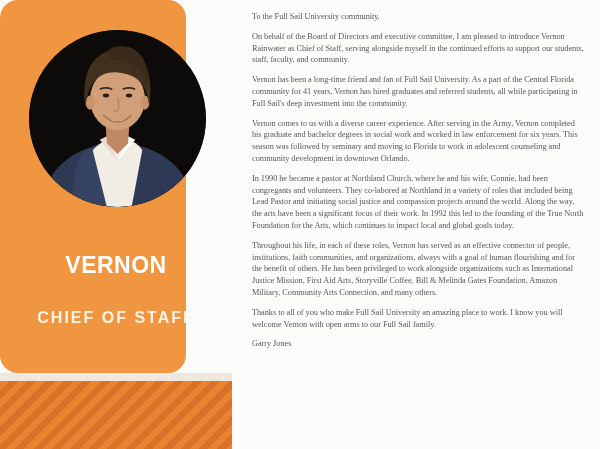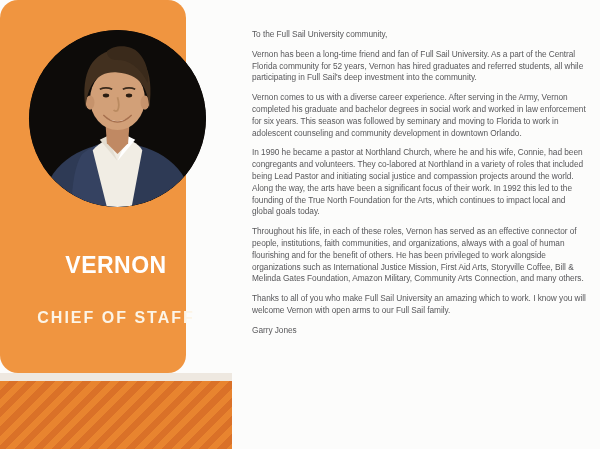--- a/index.html
+++ b/index.html
@@ -49,23 +49,23 @@
     background:repeating-linear-gradient(
       135deg,
       var(--stripe-light) 0 6.5px,
       var(--stripe-dark) 6.5px 13px
     );
   }
 
   
   .letter{
     position:absolute;left:232px;top:0;width:368px;height:449px;
-    box-sizing:border-box;padding:29px 14px 0 20px;
+    box-sizing:border-box;padding:11px 14px 0 20px;
     color:var(--body-text);
-    font-size:8.3px;line-height:11.8px;letter-spacing:-0.05px;
+    font-size:8.3px;line-height:11.8px;letter-spacing:-0.05px;font-family:Liberation Serif, serif;
   }
   .letter p{margin:0 0 8px 0;}
 </style>
 </head>
 <body>
 
 <div class="page">
 
   <div class="sidebar">
     <div class="sidebar-main">
@@ -117,21 +117,22 @@
       </div>
       <div class="staff-title">CHIEF OF STAFF</div>
     </div>
 
     <div class="sidebar-gap"></div>
     <div class="sidebar-stripes"></div>
   </div>
 
   <div class="letter">
     <p>To the Full Sail University community,</p>
-    <p>Vernon has been a long-time friend and fan of Full Sail University. As a part of the Central Florida community for 52 years, Vernon has hired graduates and referred students, all while participating in Full Sail's deep investment into the community.</p>
+    <p>On behalf of the Board of Directors and executive committee, I am pleased to introduce Vernon Rainwater as Chief of Staff, serving alongside myself in the continued efforts to support our students, staff, faculty, and community.</p>
+    <p>Vernon has been a long-time friend and fan of Full Sail University. As a part of the Central Florida community for 41 years, Vernon has hired graduates and referred students, all while participating in Full Sail's deep investment into the community.</p>
     <p>Vernon comes to us with a diverse career experience. After serving in the Army, Vernon completed his graduate and bachelor degrees in social work and worked in law enforcement for six years. This season was followed by seminary and moving to Florida to work in adolescent counseling and community development in downtown Orlando.</p>
     <p>In 1990 he became a pastor at Northland Church, where he and his wife, Connie, had been congregants and volunteers. They co-labored at Northland in a variety of roles that included being Lead Pastor and initiating social justice and compassion projects around the world. Along the way, the arts have been a significant focus of their work. In 1992 this led to the founding of the True North Foundation for the Arts, which continues to impact local and global goals today.</p>
     <p>Throughout his life, in each of these roles, Vernon has served as an effective connector of people, institutions, faith communities, and organizations, always with a goal of human flourishing and for the benefit of others. He has been privileged to work alongside organizations such as International Justice Mission, First Aid Arts, Storyville Coffee, Bill &amp; Melinda Gates Foundation, Amazon Military, Community Arts Connection, and many others.</p>
-    <p>Thanks to all of you who make Full Sail University an amazing which to work. I know you will welcome Vernon with open arms to our Full Sail family.</p>
+    <p>Thanks to all of you who make Full Sail University an amazing place to work. I know you will welcome Vernon with open arms to our Full Sail family.</p>
     <p>Garry Jones</p>
   </div>
 
 </div>
 
 </body></html>

